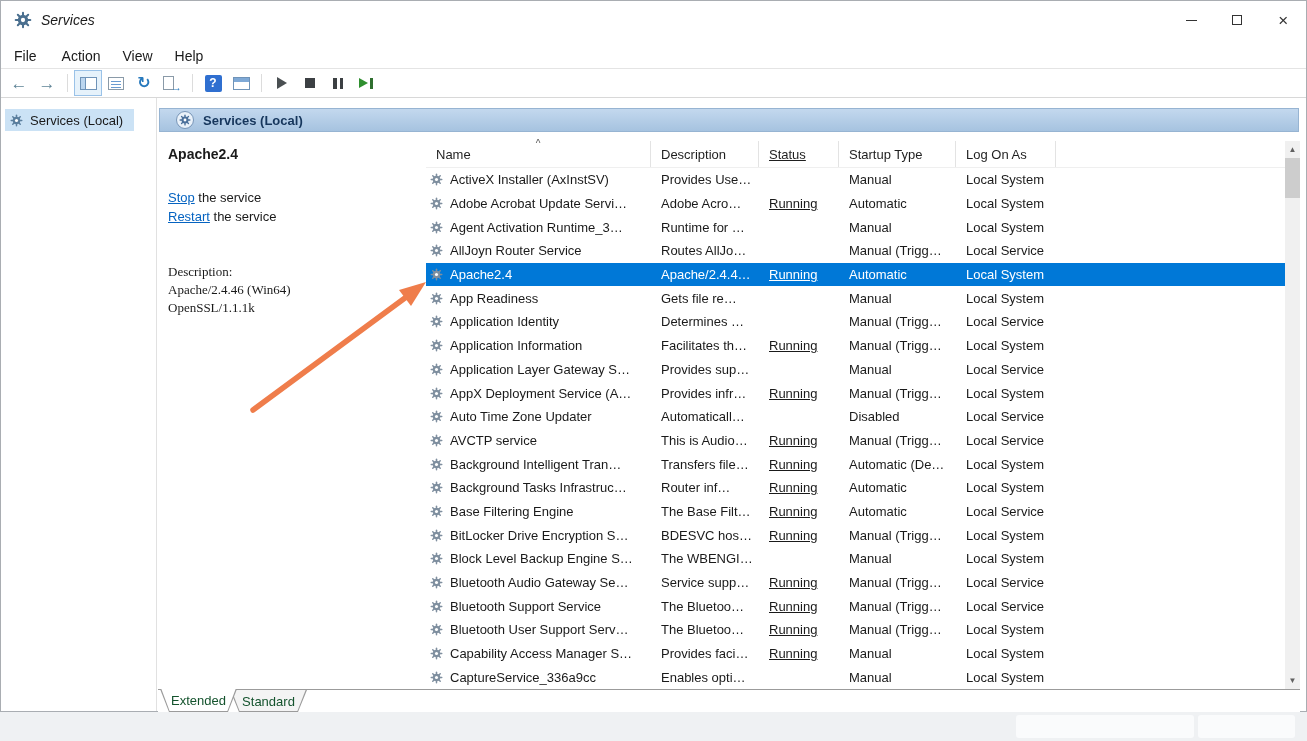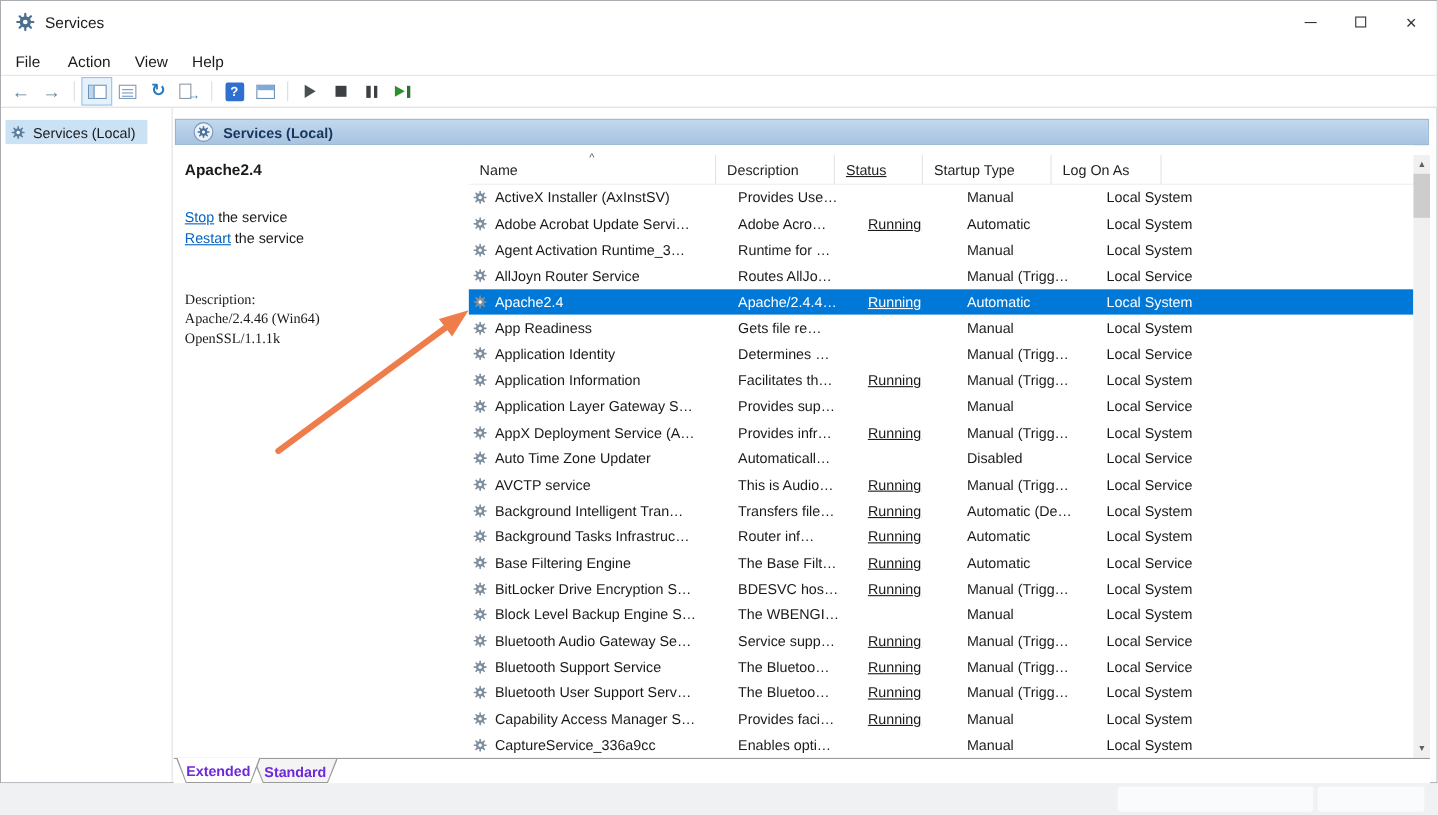--- a/index.html
+++ b/index.html
@@ -2,21 +2,21 @@
 <html><head>
 <meta charset="utf-8">
 <style>
   * { margin:0; padding:0; box-sizing:border-box; }
   html,body { width:1307px; height:741px; overflow:hidden; }
   body { font-family:"Liberation Sans","DejaVu Sans",sans-serif; background:#eef0f2; position:relative; color:#1a1a1a; }
 
   .window { position:absolute; top:0; left:0; width:1307px; height:712px; background:#fff; border:1px solid #a9adb2; }
 
   
-  .titlebar { position:absolute; top:0; left:0; right:0; height:38px; display:flex; align-items:center; background:#fff; }
+  .titlebar { position:absolute; top:0; left:0; right:0; height:38px; display:flex; align-items:center; background:#fff;font-style:italic; }
   .app-icon { margin-left:13px; width:18px; height:18px; display:flex; align-items:center; }
   .title-text { margin-left:9px; font-size:14px; }
   .win-controls { margin-left:auto; display:flex; height:100%; }
   .win-btn { width:46px; height:100%; display:flex; align-items:center; justify-content:center; }
   .glyph-min { width:11px; height:1px; background:#333; display:block; }
   .glyph-max { width:10px; height:10px; border:1px solid #333; display:block; }
   .glyph-close { font-size:17px; color:#333; line-height:1; }
 
   
   .menubar { position:absolute; top:38px; left:0; right:0; height:29px; display:flex; align-items:flex-end; padding-left:13px; background:#fff; font-size:14px; }
@@ -64,41 +64,41 @@
   .svc-actions { line-height:19px; margin-bottom:37px; }
   a.svc-link { color:#0563c1; text-decoration:underline; cursor:pointer; }
   .svc-desc { line-height:18px;font-family:Liberation Serif, serif; }
 
   
   .table-wrap { position:absolute; top:34px; left:268px; right:15px; bottom:24px; overflow:hidden; background:#fff; }
   .thead { position:absolute; top:9px; left:0; right:0; height:27px; display:flex; border-bottom:1px solid #efefef; font-size:13px; color:#1f1f1f; }
   .hcell { border-right:1px solid #e3e3e3; display:flex; align-items:center; padding-left:10px; position:relative; }
   .sort { position:absolute; top:-3px; left:50%; transform:translateX(-50%); font-size:10px; color:#555; }
   .tbody { position:absolute; top:36px; left:0; right:0; bottom:0; }
-  .trow { display:flex; height:23.7px; align-items:center; font-size:13px;gap:10px; }
+  .trow { display:flex; height:23.7px; align-items:center; font-size:13px; }
   .trow.selected { background:#0078d7; color:#fff; }
   .tcell { overflow:hidden; white-space:nowrap; padding-left:10px; height:100%; display:flex; align-items:center; flex:none; }
   .col-name { width:225px; }
   .tcell.col-name { padding-left:4px; gap:6px; }
   .col-description { width:108px;align-items:center; }
   .col-status { width:80px;text-decoration:underline; }
   .col-startup { width:117px; }
   .col-logon { width:100px; }
   .svc-icon { width:14px; height:14px; display:flex; align-items:center; flex:none; }
 
   
   .scrollbar { position:absolute; top:43px; right:0; width:15px; bottom:24px; background:#f0f0f0; display:flex; flex-direction:column; align-items:center; }
   .sb-btn { height:17px; width:15px; display:flex; align-items:center; justify-content:center; font-size:8px; color:#606060; flex:none; }
   .sb-thumb { width:15px; height:40px; background:#cdcdcd; flex:none; }
   .sb-track { flex:1; }
 
   
   .tabstrip { position:absolute; left:0; right:0; bottom:0; height:24px; border-top:1px solid #9b9b9b; padding-left:2px; display:flex; background:#fff; }
   .tab { position:relative; height:22px; min-width:77px; clip-path:polygon(0 0,100% 0,calc(100% - 9px) 100%,9px 100%); background:#9b9b9b; display:flex; align-items:center; justify-content:center; margin-right:-7px; }
-  .tab-inner { position:absolute; inset:0; clip-path:polygon(1.4px 0,calc(100% - 1.4px) 0,calc(100% - 9.6px) calc(100% - 1px),9.6px calc(100% - 1px)); background:#f4f4f4; display:flex; align-items:center; justify-content:center; font-size:13px; color:#6d28d9;font-weight:bold; }
+  .tab-inner { position:absolute; inset:0; clip-path:polygon(1.4px 0,calc(100% - 1.4px) 0,calc(100% - 9.6px) calc(100% - 1px),9.6px calc(100% - 1px)); background:#f4f4f4; display:flex; align-items:center; justify-content:center; font-size:13px; color:#14532d; }
   .tab.active { z-index:2; margin-top:-1px; height:23px; }
   .tab.active .tab-inner { background:#fff; }
 
   
   .bottombar { position:absolute; left:0; bottom:0; width:1307px; height:29px; background:#eff1f3; }
   .bb-panel { position:absolute; top:3px; height:23px; background:#fafbfc; border-radius:3px; }
   .bb-1 { left:1016px; width:178px; }
   .bb-2 { left:1198px; width:97px; }
 
   

